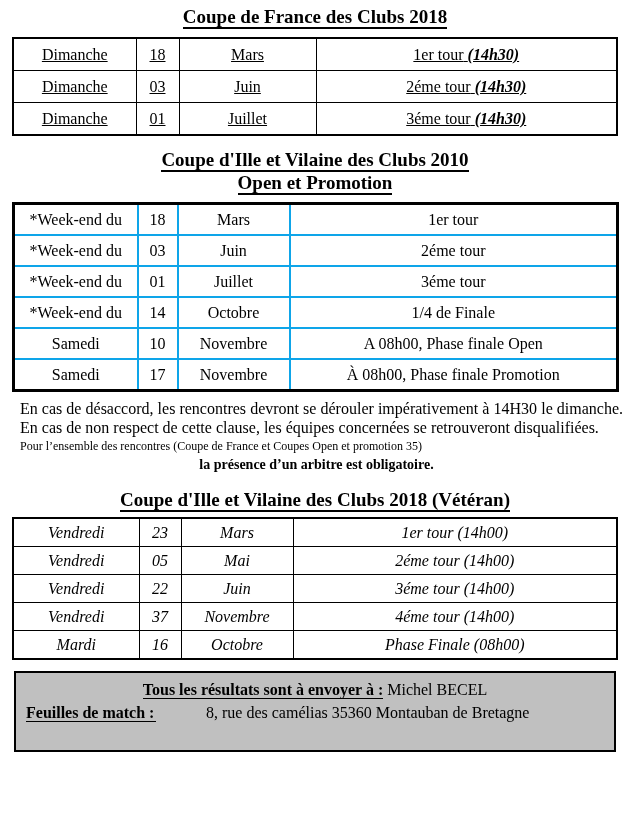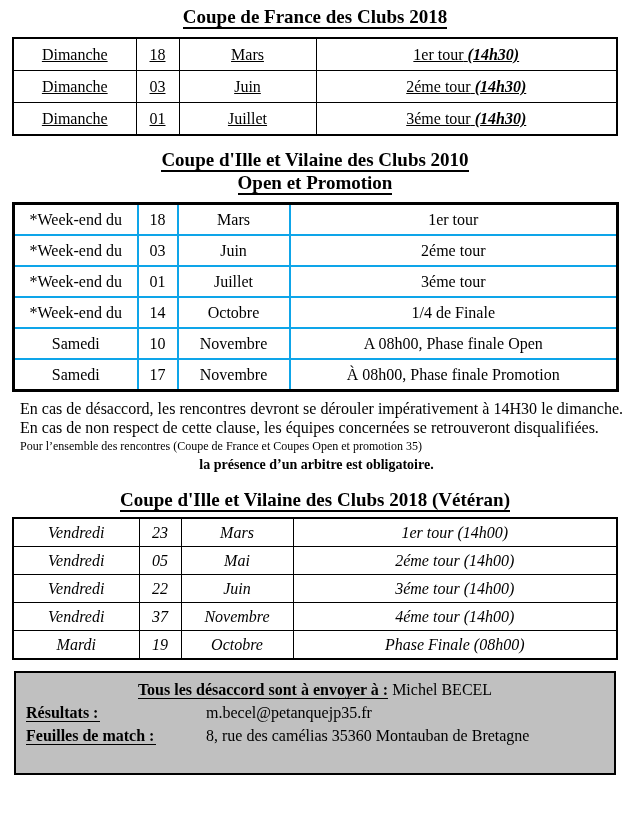--- a/index.html
+++ b/index.html
@@ -159,32 +159,28 @@
         <td>3éme tour (14h00)</td>
       </tr>
       <tr>
         <td>Vendredi</td>
         <td>37</td>
         <td>Novembre</td>
         <td>4éme tour (14h00)</td>
       </tr>
       <tr>
         <td>Mardi</td>
-        <td>19</td>
+        <td>16</td>
         <td>Octobre</td>
         <td>Phase Finale (08h00)</td>
       </tr>
     </tbody>
   </table>
 
   <div class="contact-box">
-    <div class="box-head"><span class="lbl">Tous les désaccord sont à envoyer à :</span> <span>Michel BECEL</span></div>
-    <div class="box-row">
-      <div class="box-label"><span class="lbl">Résultats :</span></div>
-      <div class="box-value">m.becel@petanquejp35.fr</div>
-    </div>
+    <div class="box-head"><span class="lbl">Tous les résultats sont à envoyer à :</span> <span>Michel BECEL</span></div>
     <div class="box-row">
       <div class="box-label"><span class="lbl">Feuilles de match :</span></div>
       <div class="box-value">8, rue des camélias 35360 Montauban de Bretagne</div>
     </div>
   </div>
 
 </div>
 
 </body></html>

